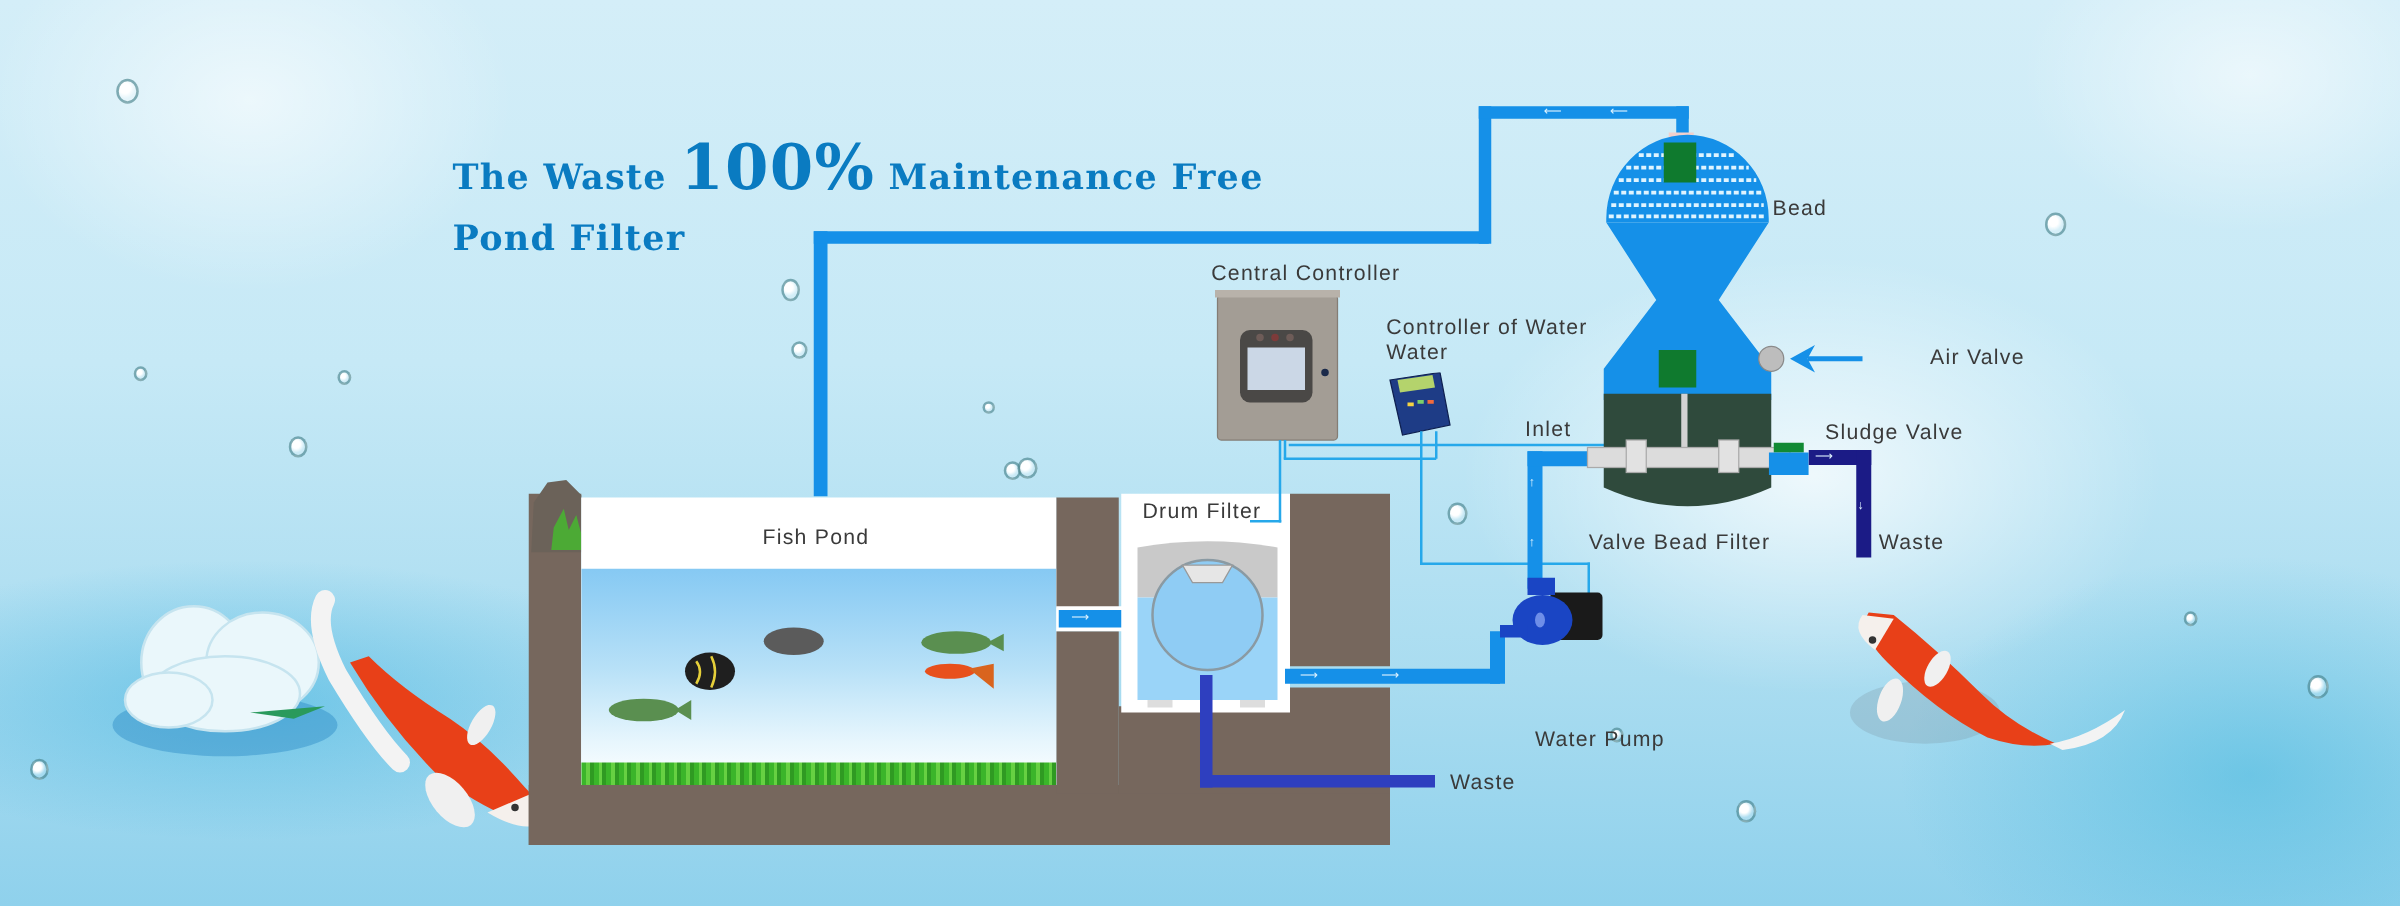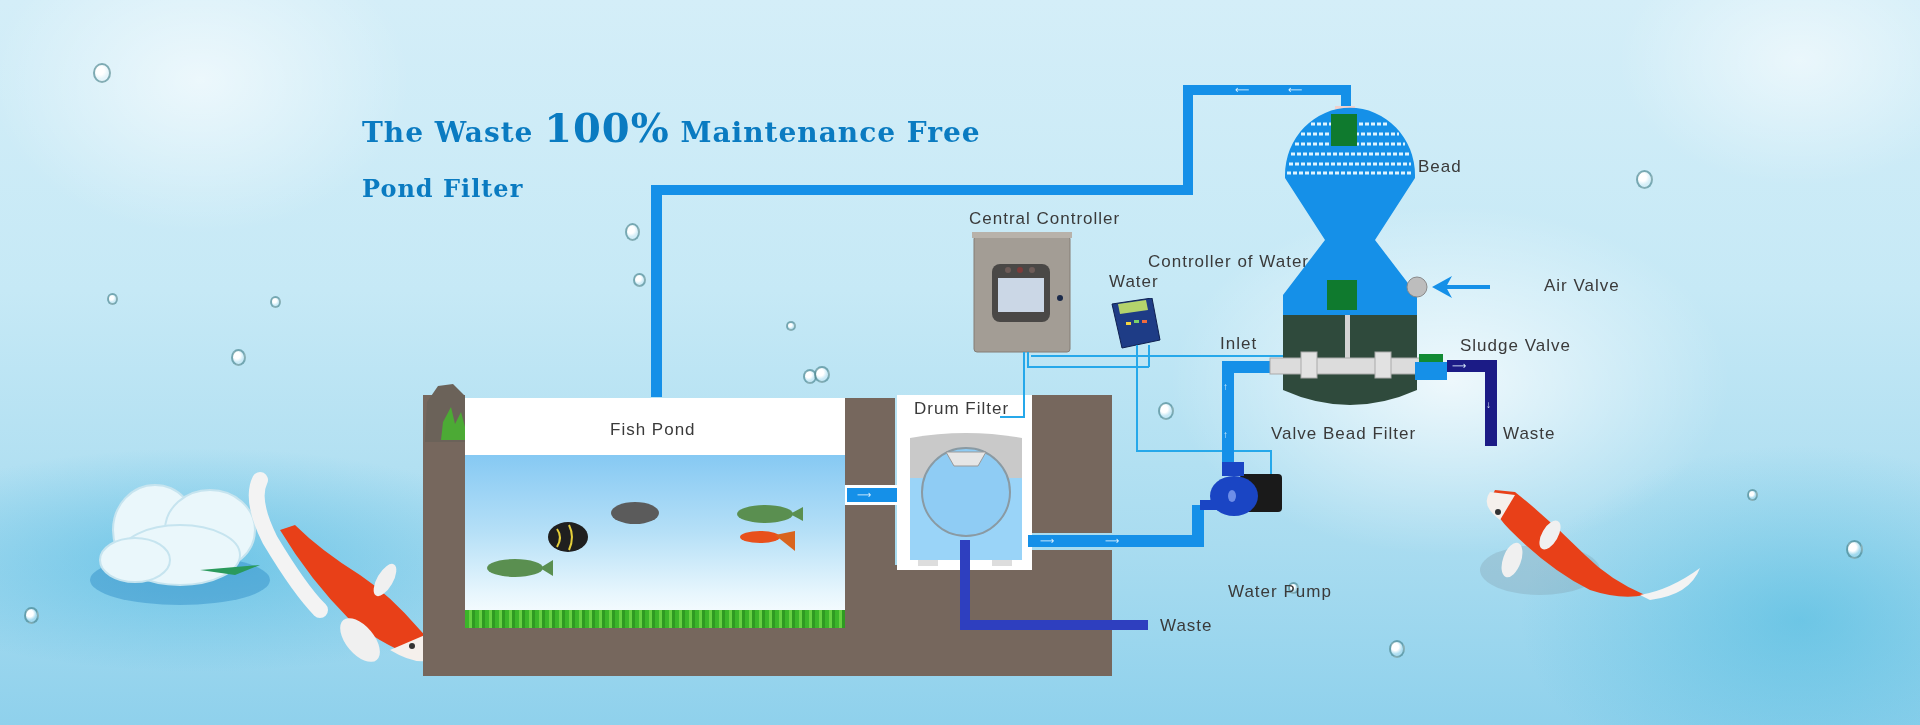--- a/index.html
+++ b/index.html
@@ -10,23 +10,23 @@
       radial-gradient(ellipse 260px 180px at 1800px 60px, rgba(255,255,255,0.55), rgba(255,255,255,0) 70%),
       radial-gradient(ellipse 300px 220px at 200px 80px, rgba(255,255,255,0.6), rgba(255,255,255,0) 70%),
       radial-gradient(ellipse 400px 250px at 1450px 380px, rgba(255,255,255,0.75), rgba(255,255,255,0) 70%),
       radial-gradient(ellipse 500px 160px at 200px 560px, rgba(40,170,220,0.45), rgba(40,170,220,0) 70%),
       radial-gradient(ellipse 400px 250px at 1800px 620px, rgba(60,180,220,0.5), rgba(60,180,220,0) 70%),
       linear-gradient(180deg, #d4eef8 0%, #c6e9f6 40%, #a9dcf0 75%, #8fd1ec 100%);
   }
   .abs { position:absolute; }
   .title { position:absolute; left:362px; color:#0a7bc1; font-family:"DejaVu Serif", serif;
            font-weight:bold; letter-spacing:1px; white-space:nowrap; }
-  .title .big { font-size:40px; }
+  .title .big { font-size:50px; }
   .t1 { top:104px; font-size:28px; }
-  .t2 { top:174px; font-size:24px; }
+  .t2 { top:174px; font-size:28px; }
   .label { position:absolute; font-size:17px; color:#3a3a3a; letter-spacing:1px; white-space:nowrap; }
   .pipe { position:absolute; background:#1590e8; }
   .wire { position:absolute; background:#26a8ea; }
   .waste { position:absolute; background:#2e3fbf; }
   .waste2 { position:absolute; background:#1b1b86; }
   .brown { position:absolute; background:#76675d; }
   .drop { position:absolute; border-radius:50%; border:2px solid rgba(40,110,120,0.55);
           background:radial-gradient(circle at 35% 35%, #fff 0 30%, rgba(255,255,255,0.2) 60%); }
   .arrow { position:absolute; color:#dff3ff; font-size:10px; line-height:10px; }
 </style>
@@ -154,21 +154,21 @@
   <rect x="2" y="4" width="96" height="116" rx="3" fill="#a39d95" stroke="#847d75"></rect>
   <rect x="0" y="0" width="100" height="6" fill="#b8b2aa"></rect>
   <rect x="20" y="32" width="58" height="58" rx="8" fill="#4a4846"></rect>
   <rect x="26" y="46" width="46" height="34" fill="#cbd7e6"></rect>
   <circle cx="88" cy="66" r="3" fill="#1b2a4a"></circle>
   <circle cx="36" cy="38" r="3" fill="#6e5c58"></circle>
   <circle cx="48" cy="38" r="3" fill="#7d3b3a"></circle>
   <circle cx="60" cy="38" r="3" fill="#6e5c58"></circle>
 </svg>
 
-<div class="label" style="left:1148px;top:252px;">Controller of Water</div>
+<div class="label" style="left:1109px;top:252px;">Controller of Water</div>
 <div class="label" style="left:1109px;top:272px;">Water</div>
 <svg class="abs" style="left:1108px;top:298px;" width="56" height="58">
   <path d="M4 6 L44 0 L52 42 L14 50 Z" fill="#1e3c86" stroke="#0f2050"></path>
   <path d="M10 6 L38 2 L40 12 L12 16 Z" fill="#b4d36c"></path>
   <rect x="18" y="24" width="5" height="3" fill="#f5d442"></rect>
   <rect x="26" y="22" width="5" height="3" fill="#7dd06a"></rect>
   <rect x="34" y="22" width="5" height="3" fill="#f26b3d"></rect>
 </svg>
 
 <div class="wire" style="left:1031px;top:355px;width:260px;height:2px;"></div>

